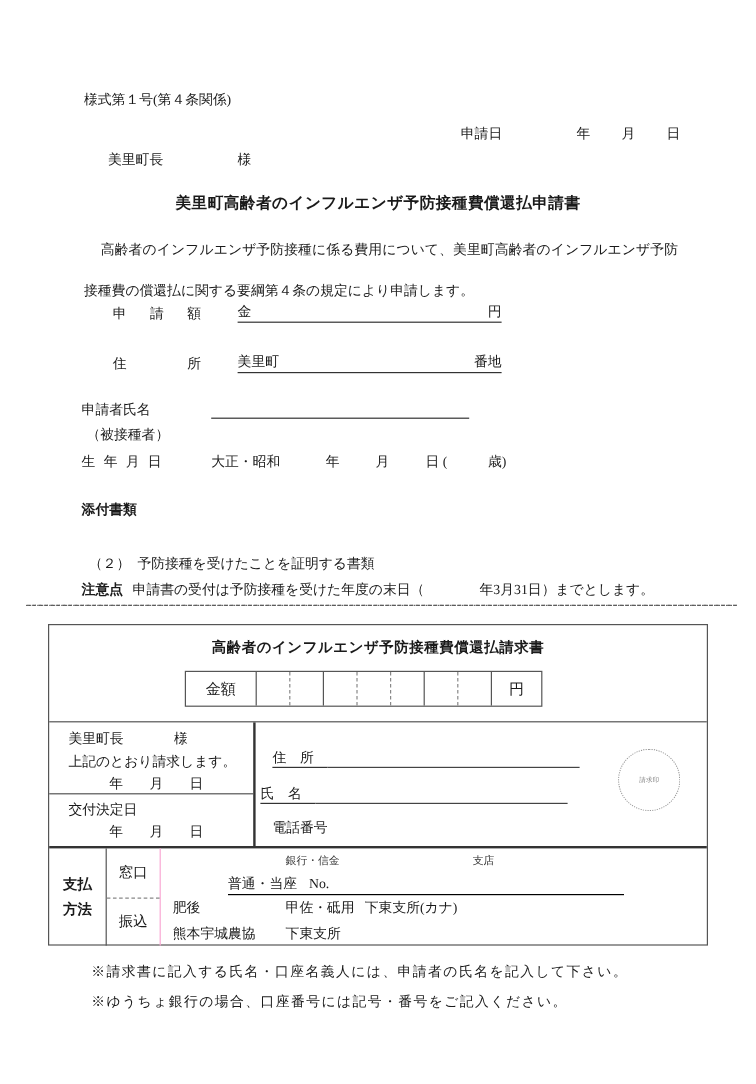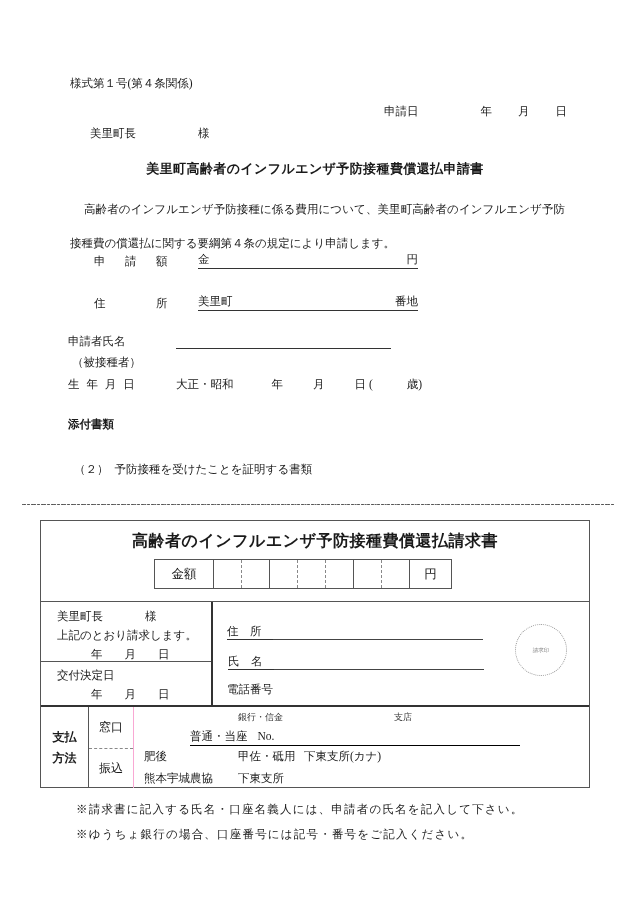--- a/index.html
+++ b/index.html
@@ -148,21 +148,21 @@
     left: 40px; top: 520px;
     width: 550px; height: 268px;
     border: 1px solid #555;
     box-sizing: border-box;
   }
 
   #invoice-title {
     position: absolute;
     left: 0; right: 0; top: 10px;
     text-align: center;
-    font-size: 16px;
+    font-size: 12px;
     font-weight: bold;
     letter-spacing: 0.5px;
   }
 
   
   #amount-grid {
     position: absolute;
     left: 113px; top: 38px;
     height: 30px;
     display: flex;
@@ -235,21 +235,21 @@
     display: flex;
     align-items: flex-end;
   }
   .rc-field .lab { width: 46px; flex: none; }
   .rc-field .ln {
     border-bottom: 1px solid #444;
     height: 13px;
   }
   #rc-address { left: 14px; top: 22px; }
   #rc-address .ln { width: 210px; }
-  #rc-name { left: 15px; top: 52px; }
+  #rc-name { left: 4px; top: 52px; }
   #rc-name .ln { width: 210px; }
   #rc-phone { left: 14px; top: 80px; }
 
   #seal-circle {
     position: absolute;
     right: 22px; top: 22px;
     width: 50px; height: 50px;
     border: 1px dotted #999;
     border-radius: 50%;
     display: flex;
@@ -407,20 +407,23 @@
     <span>日 (</span>
     <span style="display:inline-block;width:34px"></span>
     <span>歳)</span>
   </div>
 
   <div class="abs" id="attachments-heading">添付書類</div>
   <div class="attach-item nowrap" id="attach-2">
     <span class="num">（２）</span><span>予防接種を受けたことを証明する書類</span>
   </div>
 
+  <div class="abs nowrap" id="notice-row">
+    <span class="notice-label">注意点</span><span>申請書の受付は予防接種を受けた年度の末日（　　　　年3月31日）までとします。</span>
+  </div>
 
   <div class="abs" id="cut-line"></div>
 
   <div class="abs" id="invoice-box">
 
     <div id="invoice-title">高齢者のインフルエンザ予防接種費償還払請求書</div>
 
     <div id="amount-grid">
       <div class="cell first">金額</div>
       <div class="cell"></div>

